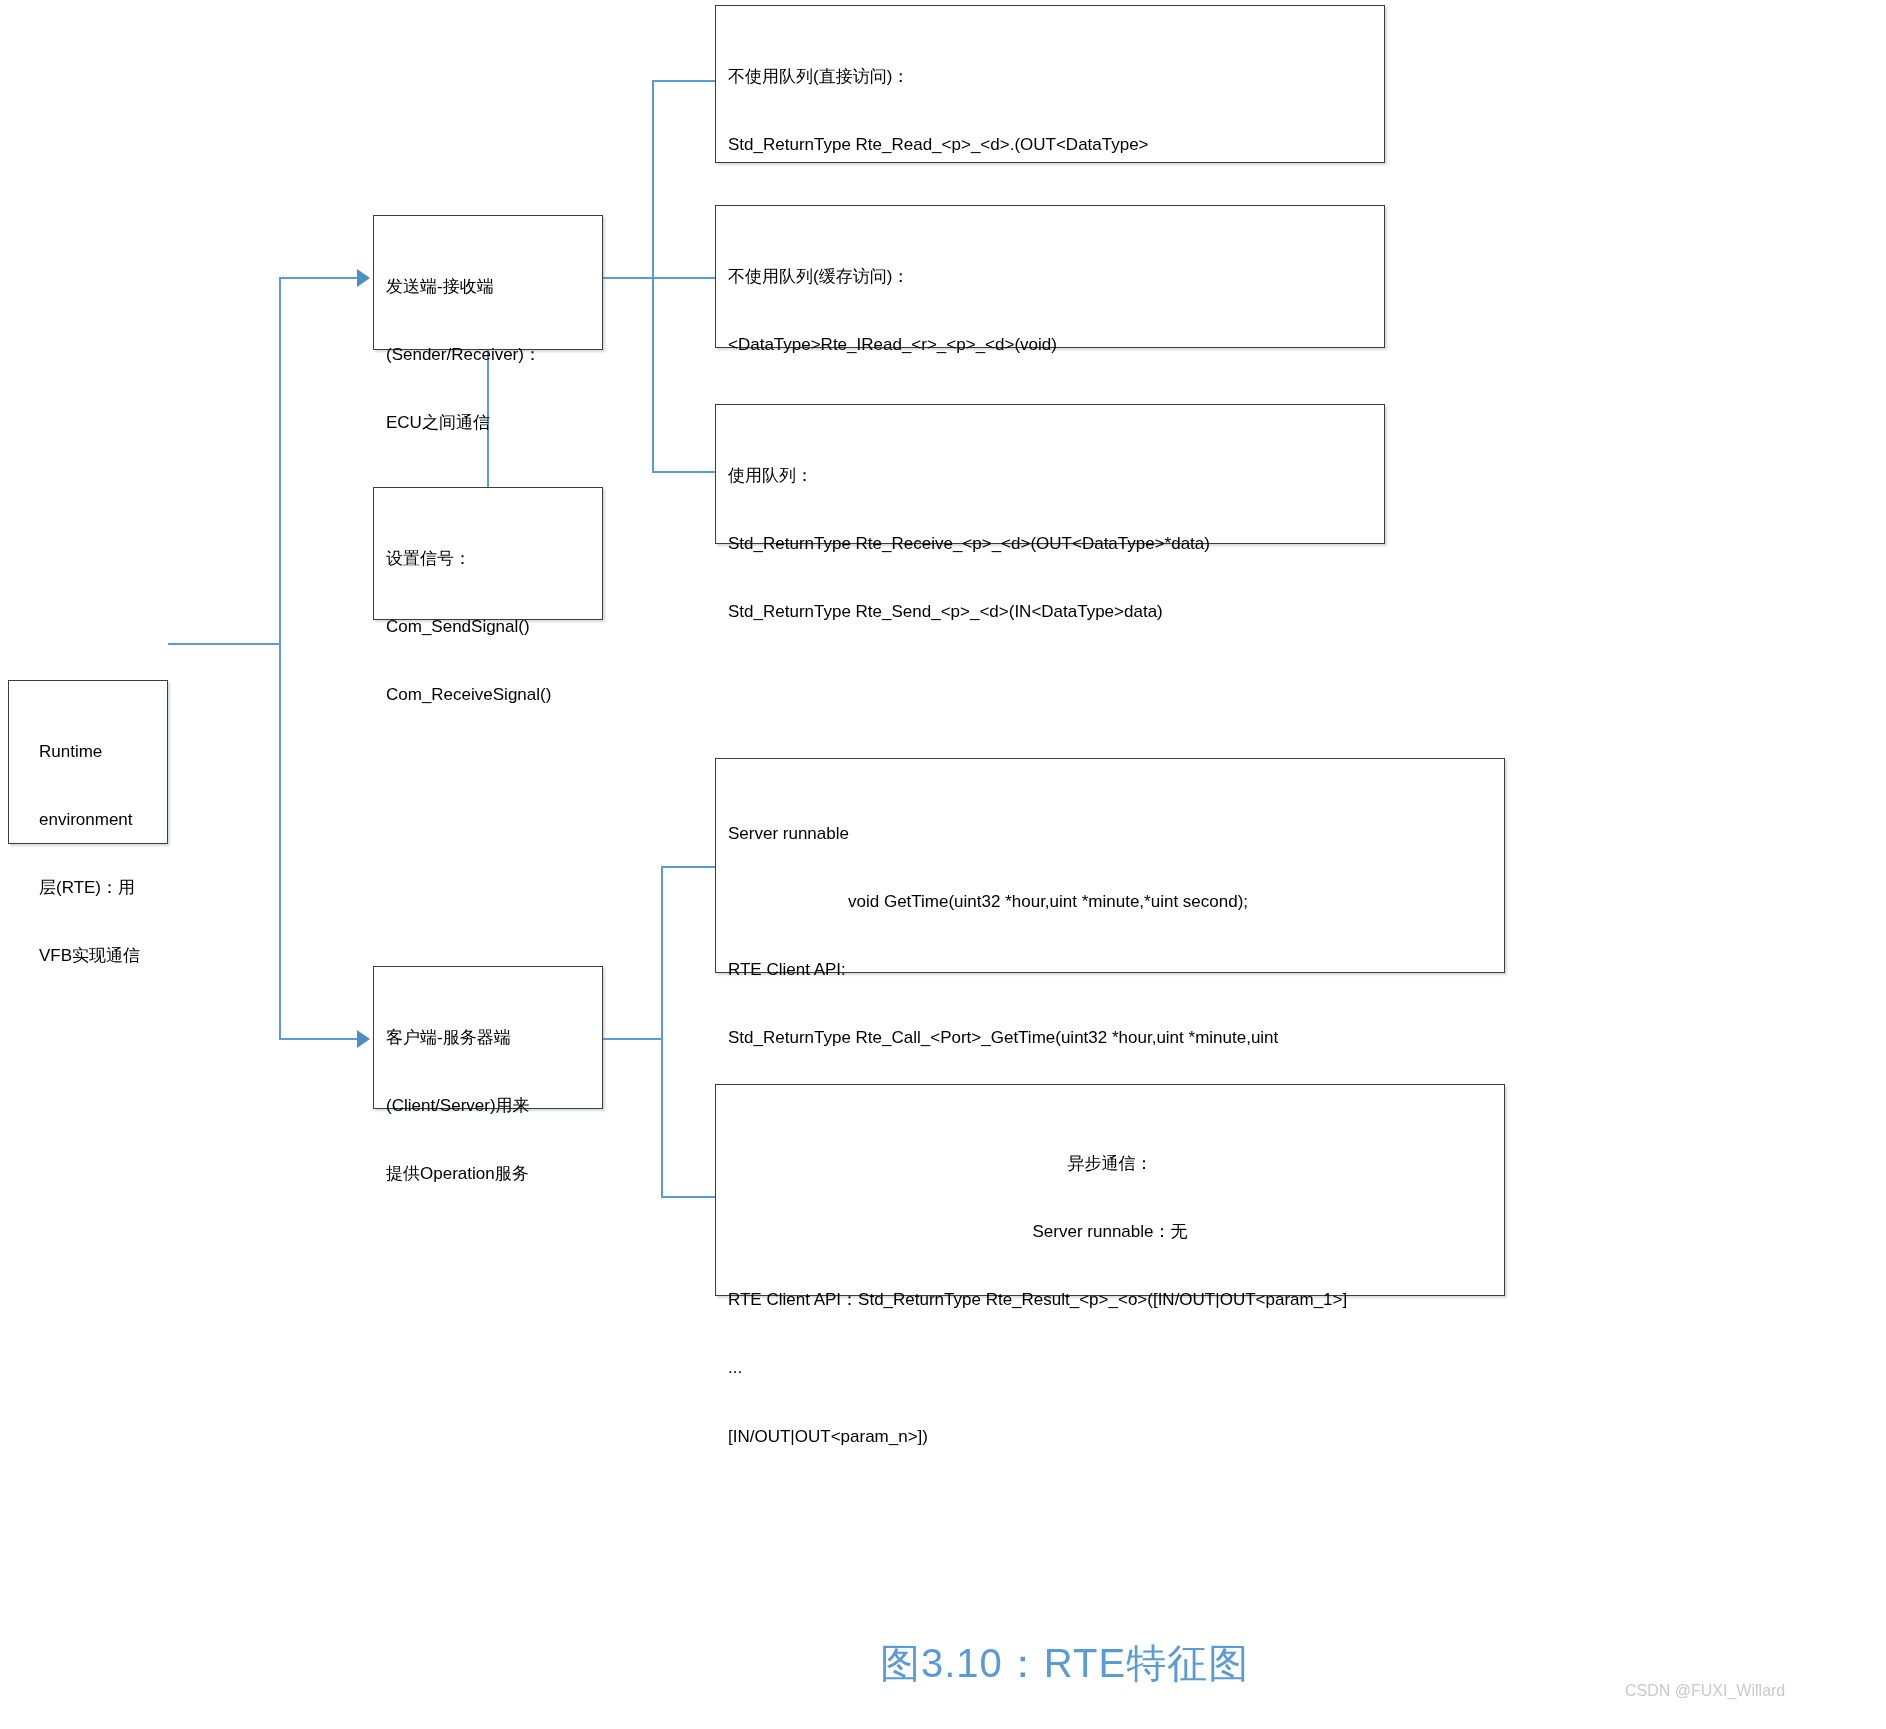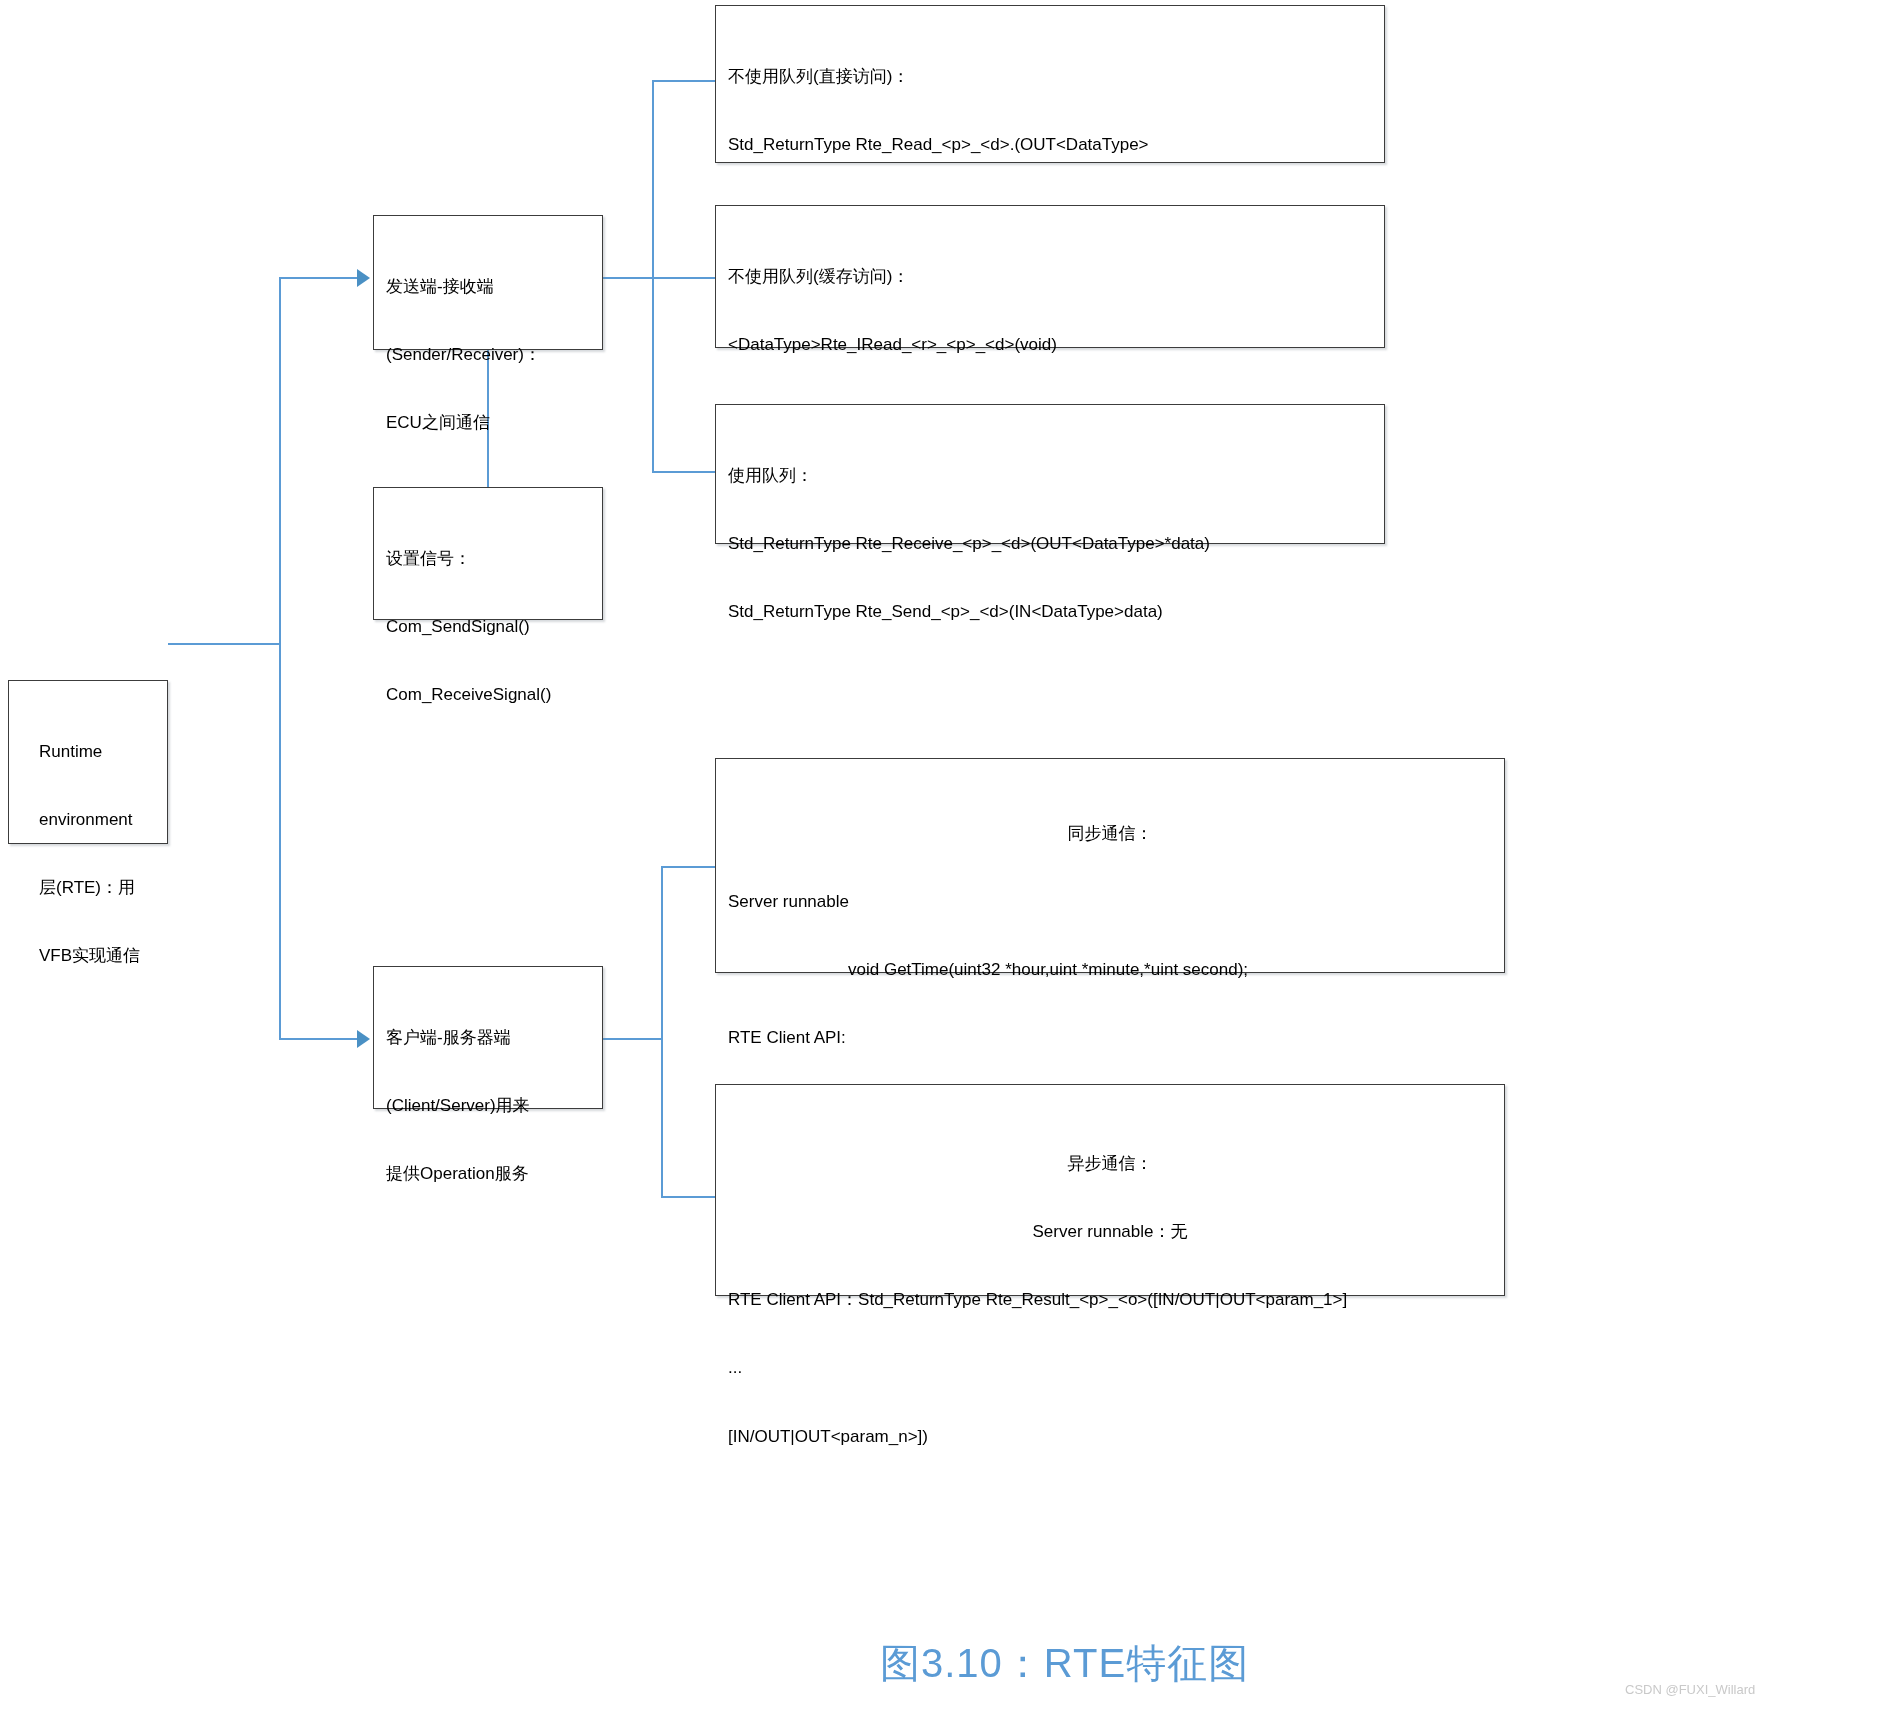--- a/index.html
+++ b/index.html
@@ -48,21 +48,21 @@
   .caption {
     position: absolute;
     color: #5b9bd5;
     font-size: 40px;
     letter-spacing: 1px;
     white-space: nowrap;
   }
   .watermark {
     position: absolute;
     color: #c9c9c9;
-    font-size: 13px;
+    font-size: 16px;
     white-space: nowrap;
   }
 </style>
 </head>
 <body>
 
 <div id="canvas">
 
   <div class="seg h" style="left:168px; top:643px; width:112px;"></div>
 
@@ -124,21 +124,20 @@
     <span class="ln">void Rte_IWrite_&lt;r&gt;_&lt;p&gt;_&lt;d&gt;(IN&lt;DataType&gt;data)</span>
   </div>
 
   <div class="box" style="left:715px; top:396px; width:670px; height:140px;margin-top:8px;">
     <span class="ln">使用队列：</span>
     <span class="ln">Std_ReturnType Rte_Receive_&lt;p&gt;_&lt;d&gt;(OUT&lt;DataType&gt;*data)</span>
     <span class="ln">Std_ReturnType Rte_Send_&lt;p&gt;_&lt;d&gt;(IN&lt;DataType&gt;data)</span>
   </div>
 
   <div class="box" style="left:715px; top:758px; width:790px; height:215px; padding-top:18px;">
-    <span class="ln center">同步通信：</span>
     <span class="ln">Server runnable</span>
     <span class="ln indent">void GetTime(uint32 *hour,uint *minute,*uint second);</span>
     <span class="ln">RTE Client API:</span>
     <span class="ln">Std_ReturnType Rte_Call_&lt;Port&gt;_GetTime(uint32 *hour,uint *minute,uint</span>
     <span class="ln">*second)</span>
   </div>
 
   <div class="box" style="left:715px; top:1084px; width:790px; height:212px; padding-top:22px;">
     <span class="ln center">异步通信：</span>
     <span class="ln center">Server runnable：无</span>

